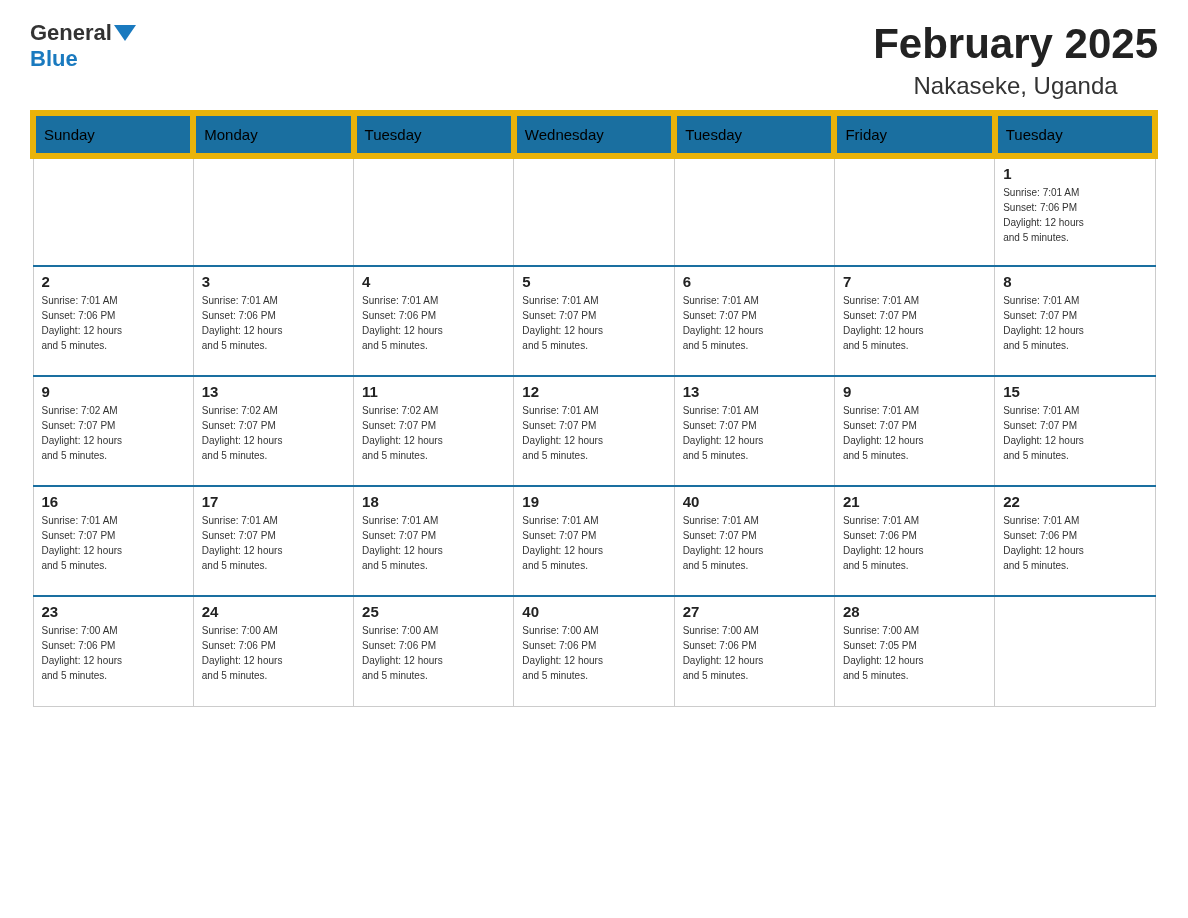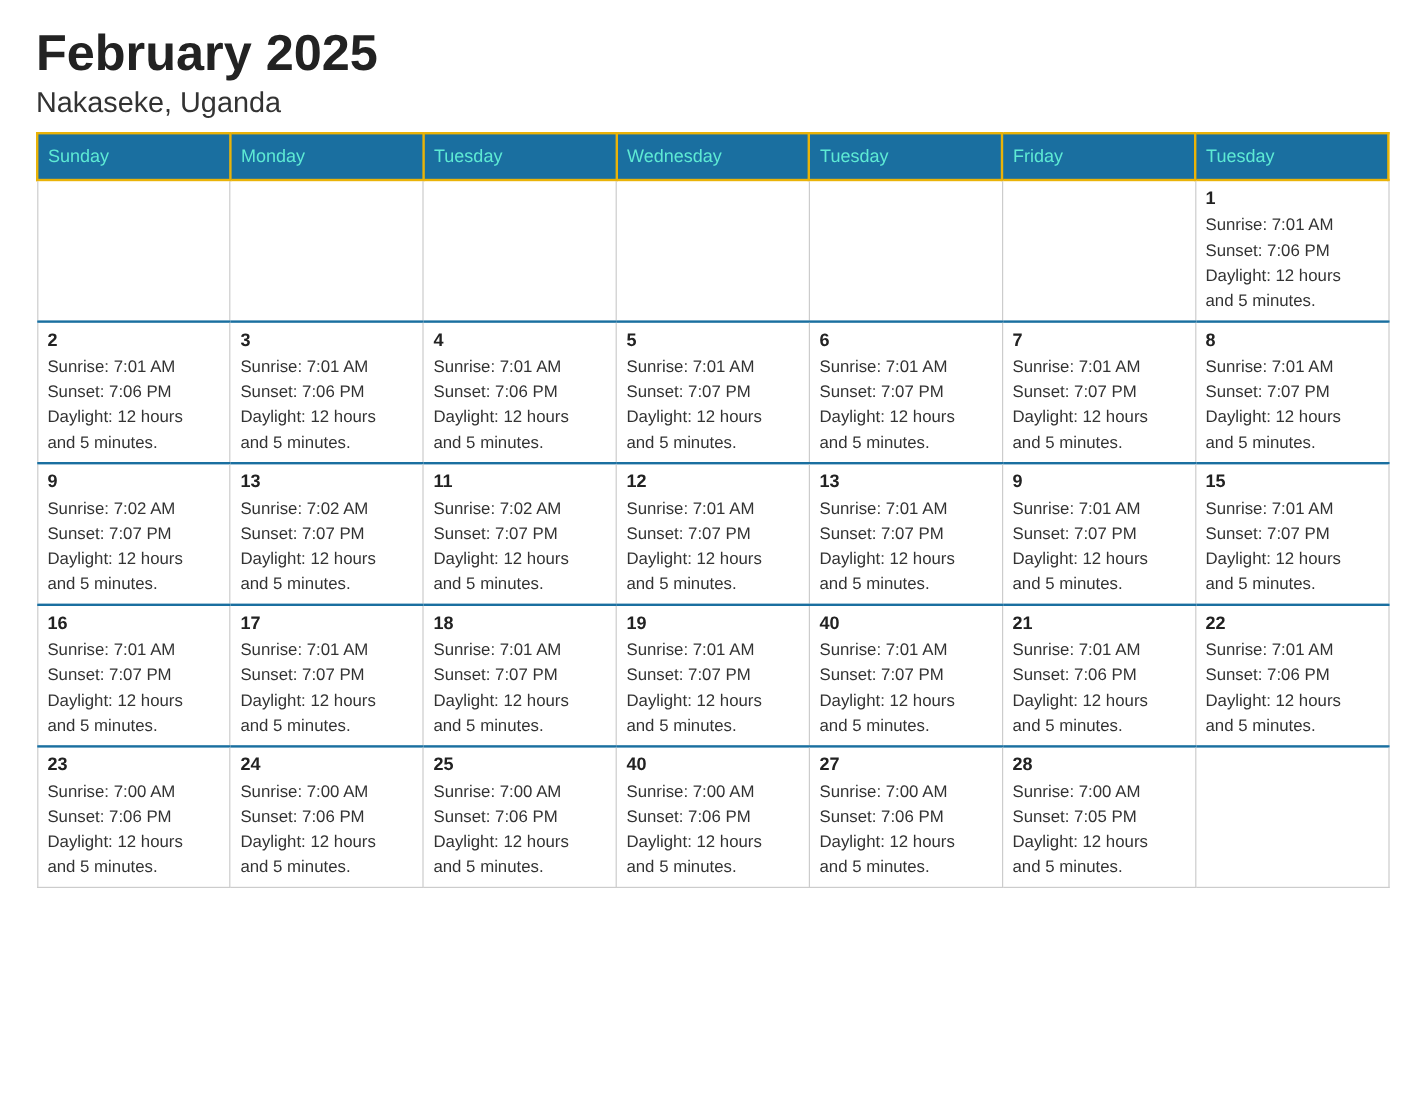--- a/index.html
+++ b/index.html
@@ -29,45 +29,45 @@
     .logo-wrapper {
       display: flex;
       flex-direction: column;
       align-items: flex-start;
     }
     .logo-top-row {
       display: flex;
       align-items: center;
     }
     .title-block {
-      text-align: left;
+      text-align: center;
     }
     .month-title {
       font-size: 42px;
       font-weight: bold;
       color: #222;
     }
     .location-title {
       font-size: 24px;
       color: #333;
       margin-top: 4px;
     }
     .calendar {
       width: 100%;
       border-collapse: collapse;
       margin-top: 10px;
     }
     .calendar th {
       background-color: #1a6fa0;
-      color: #5eead4;
+      color: #000000;
       padding: 10px 8px;
       font-size: 15px;
       font-weight: normal;
       text-align: left;
-      border: 2px solid #eab308;
+      border: 6px solid #eab308;
     }
     .calendar td {
       vertical-align: top;
       padding: 6px 8px;
       border: 1px solid #ccc;
       width: calc(100% / 7);
       min-height: 110px;
       height: 110px;
       font-size: 12px;
       color: #333;
@@ -77,32 +77,45 @@
       border-top: 2px solid #1a6fa0;
     }
     .day-number {
       font-size: 15px;
       font-weight: bold;
       color: #222;
       display: block;
       margin-bottom: 3px;
     }
     .day-info {
-      font-size: 14px;
+      font-size: 10px;
       color: #333;
       line-height: 1.5;
     }
     .empty-cell {
       background: #f9f9f9;
     }
   </style>
 </head>
 <body>
 
 <div class="header">
+  <div class="logo-wrapper">
+    <div class="logo-top-row">
+      <span class="logo-text-general">General</span>
+      <div style="display:flex; flex-direction:column; align-items:center; margin-left:2px;">
+        <svg width="22" height="16" viewBox="0 0 22 16">
+          <polygon points="0,0 22,0 11,16" fill="#1a7abf"></polygon>
+        </svg>
+      </div>
+    </div>
+    <div>
+      <span class="logo-text-blue">Blue</span>
+    </div>
+  </div>
   <div class="title-block">
     <div class="month-title">February 2025</div>
     <div class="location-title">Nakaseke, Uganda</div>
   </div>
 </div>
 
 <table class="calendar">
   <thead>
     <tr>
 

